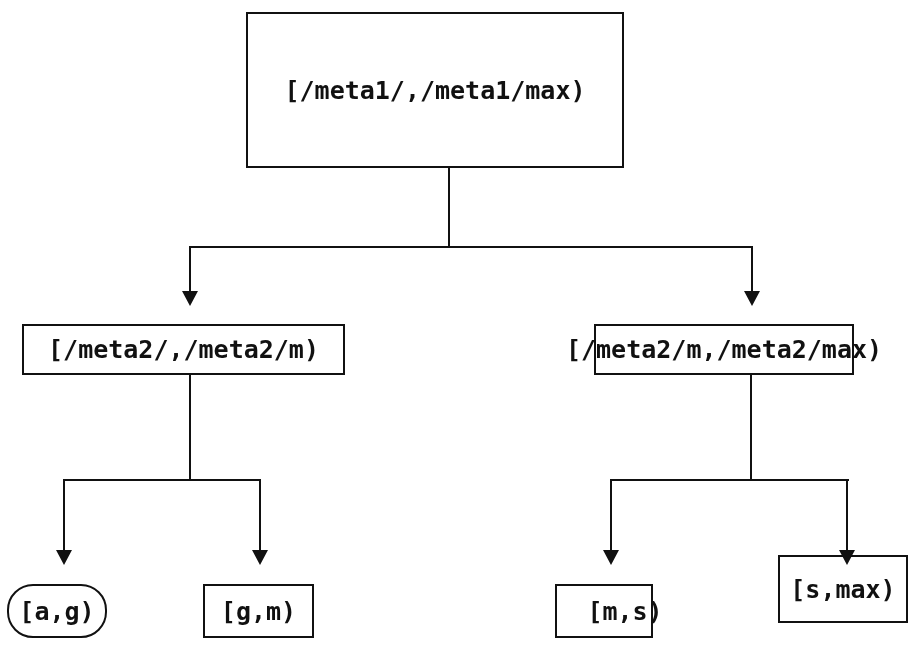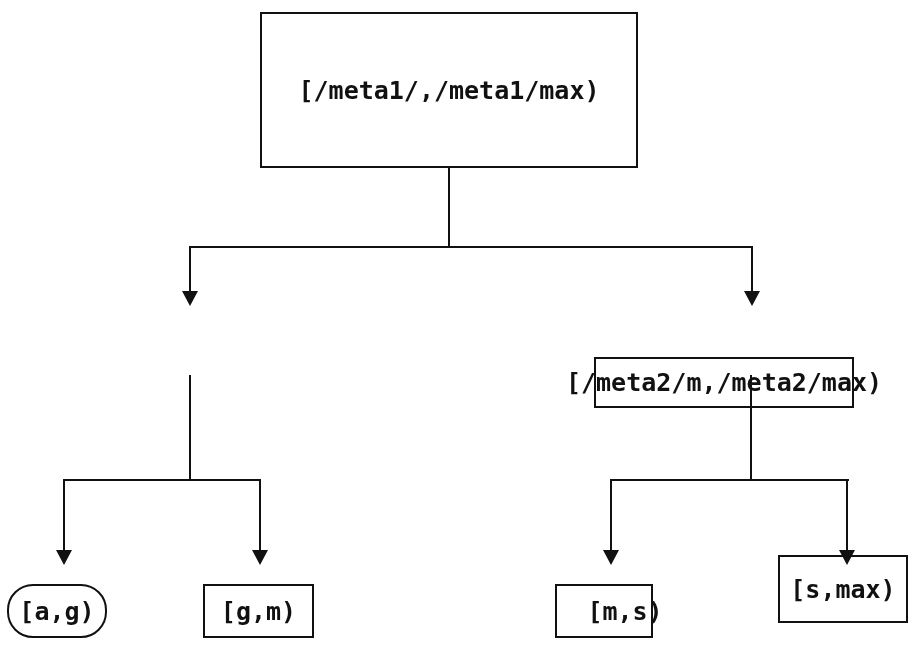--- a/index.html
+++ b/index.html
@@ -19,23 +19,23 @@
     box-sizing:border-box;
     border:2px solid var(--line);
     background:var(--bg);
     display:flex;align-items:center;justify-content:center;
     color:var(--line);
     font-weight:bold;
     font-size:25px;
     letter-spacing:0;
     white-space:nowrap;
   }
-  #node-root      {left:260px;top:12px; width:378px;height:156px;}
+  #node-root      {left:246px;top:12px; width:378px;height:156px;}
   #node-l2-left   {left:22px; top:324px;width:323px;height:51px;}
-  #node-l2-right  {left:594px;top:324px;width:260px;height:51px;margin-top:33px;}
+  #node-l2-right  {left:594px;top:324px;width:260px;height:51px;}
   #node-leaf-1    {left:7px;  top:584px;width:100px;height:54px;border-radius:26px;}
   #node-leaf-2    {left:203px;top:584px;width:111px; height:54px;}
   #node-leaf-3    {left:555px;top:584px;width:98px; height:54px;padding-left:42px;}
   #node-leaf-4    {left:778px;top:555px;width:130px;height:68px;}
 
   .edge{position:absolute;background:var(--line);}
   
   #edge-root-stem      {left:448px;top:168px;width:2px;height:79px;}
   #edge-l1-bar         {left:189px;top:246px;width:564px;height:2px;}
   #edge-l1-left-drop   {left:189px;top:246px;width:2px;height:46px;}
@@ -65,20 +65,23 @@
   #arrow-6{left:839px;top:550px;}
 </style>
 </head>
 <body>
 
 <div class="canvas">
 
   <div class="node" id="node-root">
     <span>[/meta1/,/meta1/max)</span>
   </div>
+  <div class="node" id="node-l2-left">
+    <span>[/meta2/,/meta2/m)</span>
+  </div>
   <div class="node" id="node-l2-right">
     <span>[/meta2/m,/meta2/max)</span>
   </div>
   <div class="node" id="node-leaf-1">
     <span>[a,g)</span>
   </div>
   <div class="node" id="node-leaf-2">
     <span>[g,m)</span>
   </div>
   <div class="node" id="node-leaf-3">

